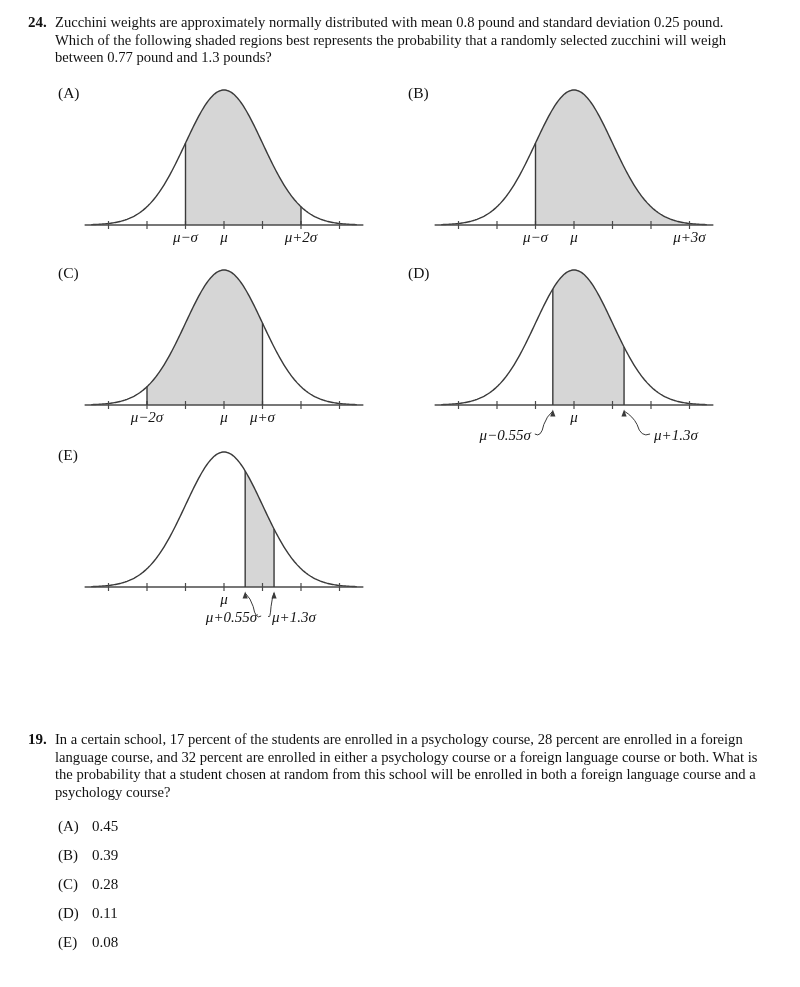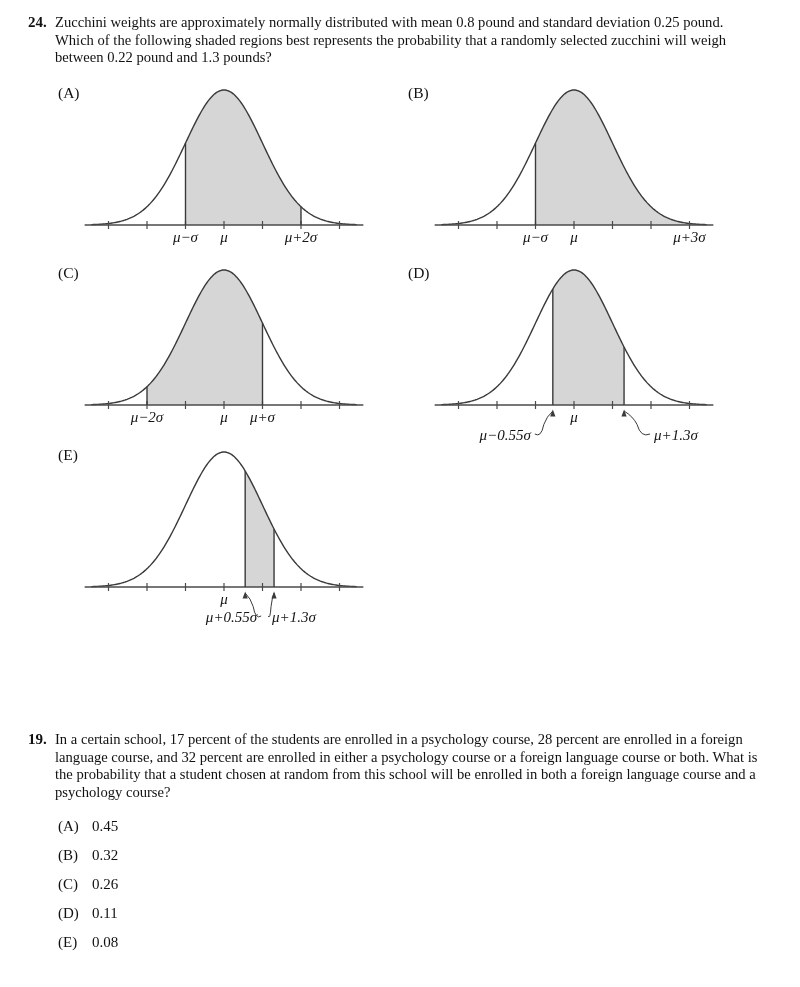--- a/index.html
+++ b/index.html
@@ -38,21 +38,21 @@
   .choice .clabel{width:33px;}
   .choice .cvalue{margin-left:1px;}
 </style>
 </head>
 <body>
 
 <div class="page">
 
   <section class="question q24">
     <span class="qnum">24.</span>
-    <p class="qtext">Zucchini weights are approximately normally distributed with mean 0.8 pound and standard deviation 0.25 pound. Which of the following shaded regions best represents the probability that a randomly selected zucchini will weigh between 0.22 pound and 1.3 pounds?</p>
+    <p class="qtext">Zucchini weights are approximately normally distributed with mean 0.8 pound and standard deviation 0.25 pound. Which of the following shaded regions best represents the probability that a randomly selected zucchini will weigh between 0.77 pound and 1.3 pounds?</p>
   </section>
 
   <div class="figure fig-a">
     <span class="opt">(A)</span>
     <svg class="curve-svg" width="300" height="165" viewBox="0 0 300 165">
         <path d="M 111.50 140 L 111.50 58.12 L 111.50 58.12 L 112.66 55.66 L 113.81 53.21 L 114.97 50.77 L 116.12 48.34 L 117.28 45.93 L 118.43 43.55 L 119.59 41.19 L 120.74 38.86 L 121.90 36.58 L 123.05 34.33 L 124.21 32.14 L 125.36 30.00 L 126.52 27.92 L 127.67 25.90 L 128.83 23.95 L 129.98 22.07 L 131.14 20.27 L 132.29 18.55 L 133.45 16.92 L 134.60 15.38 L 135.76 13.93 L 136.91 12.58 L 138.07 11.33 L 139.22 10.19 L 140.38 9.15 L 141.53 8.23 L 142.69 7.41 L 143.84 6.72 L 145.00 6.14 L 146.15 5.67 L 147.31 5.33 L 148.46 5.11 L 149.62 5.01 L 150.77 5.03 L 151.93 5.17 L 153.08 5.43 L 154.24 5.81 L 155.39 6.32 L 156.55 6.94 L 157.70 7.67 L 158.86 8.52 L 160.01 9.49 L 161.17 10.56 L 162.32 11.74 L 163.48 13.02 L 164.63 14.40 L 165.79 15.88 L 166.94 17.46 L 168.10 19.12 L 169.25 20.86 L 170.41 22.69 L 171.56 24.59 L 172.72 26.57 L 173.87 28.61 L 175.03 30.71 L 176.18 32.87 L 177.34 35.08 L 178.49 37.33 L 179.65 39.63 L 180.80 41.97 L 181.96 44.34 L 183.11 46.73 L 184.27 49.15 L 185.42 51.58 L 186.58 54.03 L 187.73 56.48 L 188.89 58.94 L 190.04 61.39 L 191.20 63.84 L 192.35 66.28 L 193.51 68.71 L 194.66 71.11 L 195.82 73.50 L 196.97 75.86 L 198.13 78.19 L 199.28 80.49 L 200.44 82.76 L 201.59 84.99 L 202.75 87.18 L 203.90 89.33 L 205.06 91.44 L 206.21 93.50 L 207.37 95.51 L 208.52 97.48 L 209.68 99.39 L 210.83 101.25 L 211.99 103.06 L 213.14 104.82 L 214.30 106.52 L 215.45 108.17 L 216.61 109.77 L 217.76 111.31 L 218.92 112.80 L 220.07 114.23 L 221.23 115.61 L 222.38 116.94 L 223.54 118.21 L 224.69 119.44 L 225.85 120.61 L 227.00 121.73 L 227.00 140 Z" fill="#d6d6d6" stroke="none"></path>
         <path d="M 17.17 139.65 L 18.33 139.61 L 19.48 139.57 L 20.64 139.52 L 21.79 139.47 L 22.95 139.42 L 24.10 139.36 L 25.26 139.29 L 26.41 139.22 L 27.57 139.14 L 28.72 139.05 L 29.88 138.96 L 31.03 138.86 L 32.19 138.75 L 33.34 138.63 L 34.50 138.50 L 35.65 138.36 L 36.81 138.21 L 37.96 138.04 L 39.12 137.87 L 40.27 137.67 L 41.43 137.47 L 42.58 137.25 L 43.74 137.01 L 44.89 136.75 L 46.05 136.47 L 47.20 136.18 L 48.36 135.86 L 49.51 135.52 L 50.67 135.16 L 51.82 134.77 L 52.98 134.36 L 54.13 133.92 L 55.29 133.45 L 56.44 132.95 L 57.60 132.42 L 58.75 131.86 L 59.91 131.26 L 61.06 130.63 L 62.22 129.97 L 63.37 129.26 L 64.53 128.51 L 65.68 127.73 L 66.84 126.90 L 67.99 126.03 L 69.15 125.12 L 70.30 124.16 L 71.46 123.15 L 72.61 122.09 L 73.77 120.99 L 74.92 119.83 L 76.08 118.63 L 77.23 117.37 L 78.39 116.06 L 79.54 114.70 L 80.70 113.28 L 81.85 111.81 L 83.01 110.29 L 84.16 108.71 L 85.32 107.08 L 86.47 105.39 L 87.63 103.65 L 88.78 101.86 L 89.94 100.02 L 91.09 98.12 L 92.25 96.17 L 93.40 94.18 L 94.56 92.13 L 95.71 90.04 L 96.87 87.90 L 98.02 85.73 L 99.18 83.51 L 100.33 81.25 L 101.49 78.96 L 102.64 76.64 L 103.80 74.29 L 104.95 71.91 L 106.11 69.51 L 107.26 67.09 L 108.42 64.66 L 109.57 62.21 L 110.73 59.76 L 111.88 57.30 L 113.04 54.84 L 114.19 52.40 L 115.35 49.96 L 116.50 47.54 L 117.66 45.13 L 118.81 42.76 L 119.97 40.41 L 121.12 38.10 L 122.28 35.82 L 123.43 33.60 L 124.59 31.42 L 125.74 29.30 L 126.90 27.24 L 128.05 25.24 L 129.21 23.32 L 130.36 21.46 L 131.52 19.69 L 132.67 18.00 L 133.83 16.40 L 134.98 14.89 L 136.14 13.47 L 137.29 12.15 L 138.45 10.94 L 139.60 9.83 L 140.76 8.83 L 141.91 7.94 L 143.07 7.17 L 144.22 6.51 L 145.38 5.97 L 146.53 5.55 L 147.69 5.24 L 148.84 5.06 L 150.00 5.00 L 151.15 5.06 L 152.31 5.24 L 153.46 5.55 L 154.62 5.97 L 155.77 6.51 L 156.93 7.17 L 158.08 7.94 L 159.24 8.83 L 160.39 9.83 L 161.55 10.94 L 162.70 12.15 L 163.86 13.47 L 165.01 14.89 L 166.17 16.40 L 167.32 18.00 L 168.48 19.69 L 169.63 21.46 L 170.79 23.32 L 171.94 25.24 L 173.10 27.24 L 174.25 29.30 L 175.41 31.42 L 176.56 33.60 L 177.72 35.82 L 178.87 38.10 L 180.03 40.41 L 181.18 42.76 L 182.34 45.13 L 183.49 47.54 L 184.65 49.96 L 185.80 52.40 L 186.96 54.84 L 188.11 57.30 L 189.27 59.76 L 190.42 62.21 L 191.58 64.66 L 192.73 67.09 L 193.89 69.51 L 195.04 71.91 L 196.20 74.29 L 197.35 76.64 L 198.51 78.96 L 199.66 81.25 L 200.82 83.51 L 201.97 85.73 L 203.13 87.90 L 204.28 90.04 L 205.44 92.13 L 206.59 94.18 L 207.75 96.17 L 208.90 98.12 L 210.06 100.02 L 211.21 101.86 L 212.37 103.65 L 213.52 105.39 L 214.68 107.08 L 215.83 108.71 L 216.99 110.29 L 218.14 111.81 L 219.30 113.28 L 220.45 114.70 L 221.61 116.06 L 222.76 117.37 L 223.92 118.63 L 225.07 119.83 L 226.23 120.99 L 227.38 122.09 L 228.54 123.15 L 229.69 124.16 L 230.85 125.12 L 232.00 126.03 L 233.16 126.90 L 234.31 127.73 L 235.47 128.51 L 236.62 129.26 L 237.78 129.97 L 238.93 130.63 L 240.09 131.26 L 241.24 131.86 L 242.40 132.42 L 243.55 132.95 L 244.71 133.45 L 245.86 133.92 L 247.02 134.36 L 248.17 134.77 L 249.33 135.16 L 250.48 135.52 L 251.64 135.86 L 252.79 136.18 L 253.95 136.47 L 255.10 136.75 L 256.26 137.01 L 257.41 137.25 L 258.57 137.47 L 259.72 137.67 L 260.88 137.87 L 262.03 138.04 L 263.19 138.21 L 264.34 138.36 L 265.50 138.50 L 266.65 138.63 L 267.81 138.75 L 268.96 138.86 L 270.12 138.96 L 271.27 139.05 L 272.43 139.14 L 273.58 139.22 L 274.74 139.29 L 275.89 139.36 L 277.05 139.42 L 278.20 139.47 L 279.36 139.52 L 280.51 139.57 L 281.67 139.61 L 282.82 139.65" fill="none" stroke="#3a3a3a" stroke-width="1.4"></path>
         <line x1="10.629999999999995" y1="140" x2="289.37" y2="140" stroke="#4a4a4a" stroke-width="1.3"></line>
         <line x1="34.5" y1="136" x2="34.5" y2="144" stroke="#4a4a4a" stroke-width="1.2"></line>
         <line x1="73" y1="136" x2="73" y2="144" stroke="#4a4a4a" stroke-width="1.2"></line>
@@ -165,25 +165,25 @@
     <p class="qtext">In a certain school, 17 percent of the students are enrolled in a psychology course, 28 percent are enrolled in a foreign language course, and 32 percent are enrolled in either a psychology course or a foreign language course or both. What is the probability that a student chosen at random from this school will be enrolled in both a foreign language course and a psychology course?</p>
   </section>
 
   <div class="choices">
     <div class="choice">
       <span class="clabel">(A)</span>
       <span class="cvalue">0.45</span>
     </div>
     <div class="choice">
       <span class="clabel">(B)</span>
-      <span class="cvalue">0.32</span>
+      <span class="cvalue">0.39</span>
     </div>
     <div class="choice">
       <span class="clabel">(C)</span>
-      <span class="cvalue">0.26</span>
+      <span class="cvalue">0.28</span>
     </div>
     <div class="choice">
       <span class="clabel">(D)</span>
       <span class="cvalue">0.11</span>
     </div>
     <div class="choice">
       <span class="clabel">(E)</span>
       <span class="cvalue">0.08</span>
     </div>
   </div>

